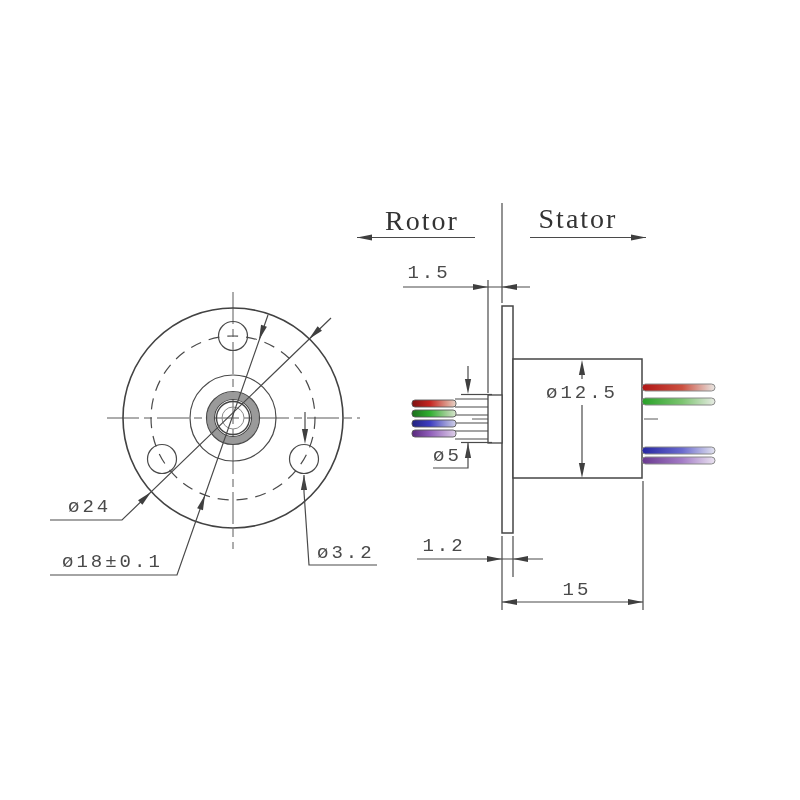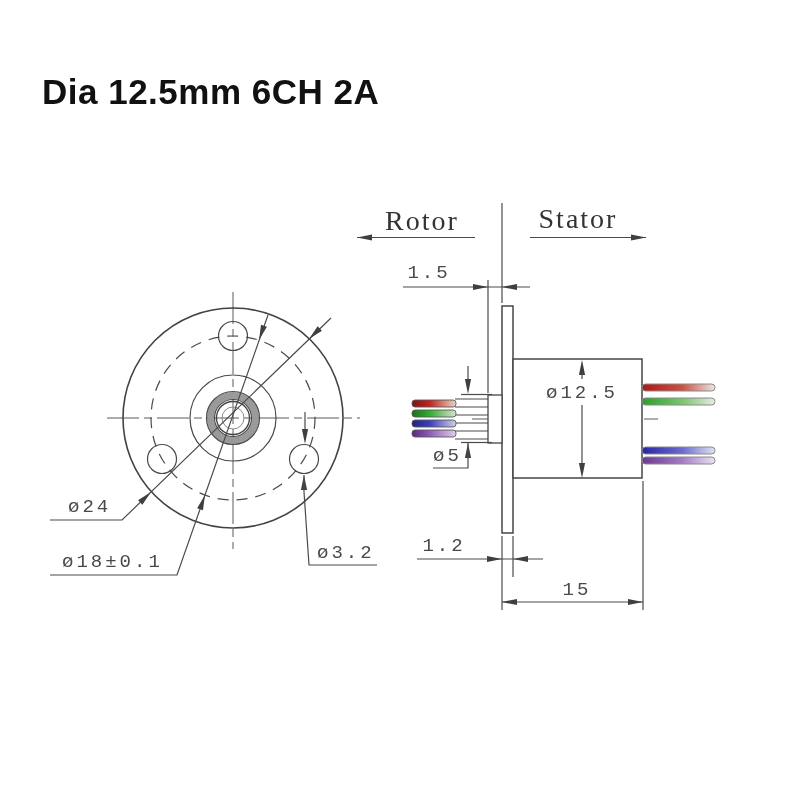--- a/index.html
+++ b/index.html
@@ -14,21 +14,20 @@
           fill:#333;letter-spacing:2px;}
   .cad{stroke:#4a4a4a;stroke-width:1.2;fill:none;}
   .cadbold{stroke:#424242;stroke-width:1.6;fill:none;}
   .white{fill:#ffffff;}
 </style>
 </head>
 <body>
 
 <div class="page">
 
-  <div class="title">Dia 12.5mm 6CH 2A</div>
 
   <svg width="800" height="800" viewBox="0 0 800 800">
     <defs>
       <path id="arr" d="M0,0 L-15,-3.1 L-15,3.1 Z" fill="#3f3f3f"></path>
       <linearGradient id="lred" x1="0" y1="0" x2="1" y2="0">
         <stop offset="0" stop-color="#7e1212"></stop>
           <stop offset="0.4" stop-color="#c42420"></stop>
         <stop offset="0.8" stop-color="#dc9a8c"></stop>
           <stop offset="1" stop-color="#e7d3c8"></stop>
       </linearGradient>

